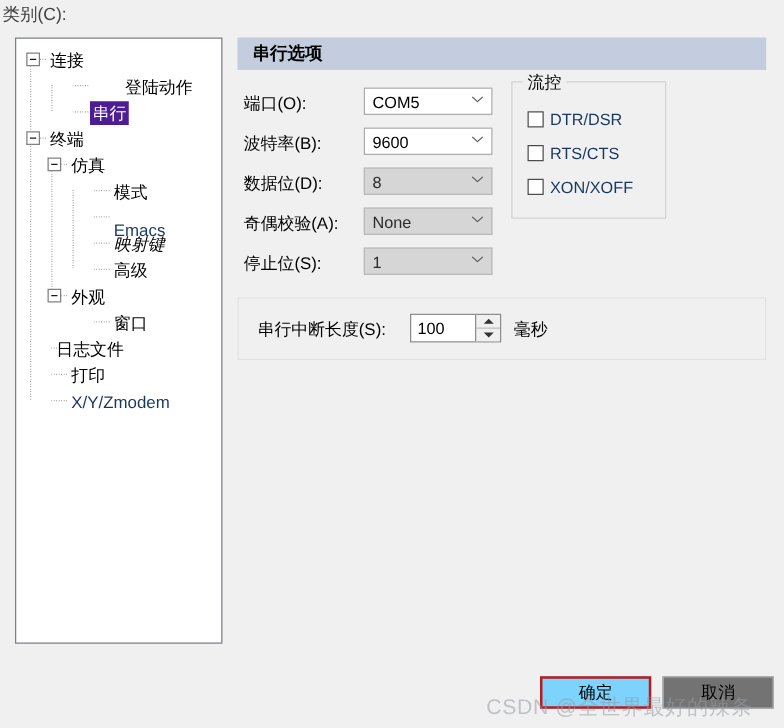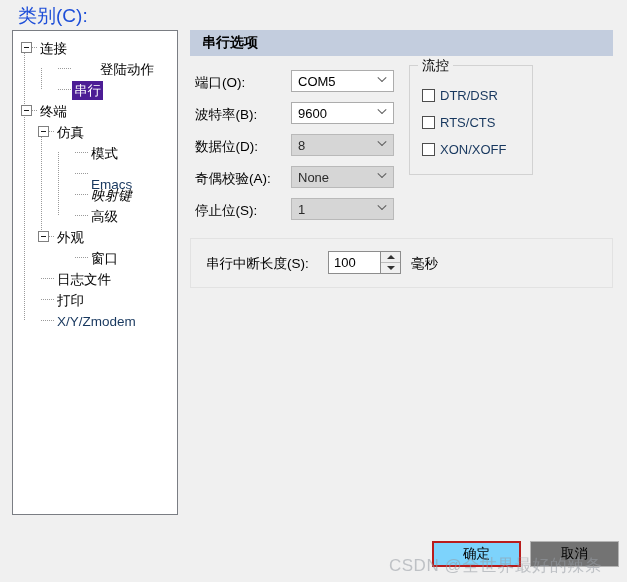--- a/index.html
+++ b/index.html
@@ -7,22 +7,22 @@
     width:627px;height:582px;
     background:#f0f0f0;
     font-family:"Liberation Sans","DejaVu Sans",sans-serif;
     font-size:13px;color:#000;
     position:relative;overflow:hidden;
     -webkit-font-smoothing:none;
   }
 
   
   #category-label{
-    position:absolute;left:18px;top:3px;
-    font-size:19px;color:#1d4ed8;white-space:nowrap;
+    position:absolute;left:2px;top:3px;
+    font-size:14px;color:#404040;white-space:nowrap;
   }
   #tree-panel{
     position:absolute;left:12px;top:30px;
     width:166px;height:485px;
     background:#ffffff;
     border:1px solid #7a7d83;
     box-sizing:border-box;
     overflow:hidden;
   }
   .tree-row{
@@ -249,21 +249,21 @@
     <div class="tree-row" style="top: 27px;"><span class="tree-text" style="margin-left: 85px;">登陆动作</span></div>
     <div class="tree-row selected" style="top: 48px;"><span class="tree-text" style="margin-left: 59px;">串行</span></div>
     <div class="tree-row" style="top: 69px;"><div class="expander" style="left: 8px;"></div><span class="tree-text" style="margin-left: 25px;">终端</span></div>
     <div class="tree-row" style="top: 90px;"><div class="expander" style="left: 25px;"></div><span class="tree-text" style="margin-left: 42px;">仿真</span></div>
     <div class="tree-row" style="top: 111px;"><span class="tree-text" style="margin-left: 76px;">模式</span></div>
     <div class="tree-row" style="top: 132px; margin-top: 10px;"><span class="tree-text link" style="margin-left: 76px;">Emacs</span></div>
     <div class="tree-row" style="top: 153px;"><span class="tree-text" style="margin-left: 76px; font-style: italic;">映射键</span></div>
     <div class="tree-row" style="top: 174px;"><span class="tree-text" style="margin-left: 76px;">高级</span></div>
     <div class="tree-row" style="top: 195px;"><div class="expander" style="left: 25px;"></div><span class="tree-text" style="margin-left: 42px;">外观</span></div>
     <div class="tree-row" style="top: 216px;"><span class="tree-text" style="margin-left: 76px;">窗口</span></div>
-    <div class="tree-row" style="top: 237px;"><span class="tree-text" style="margin-left: 42px;">日志文件</span></div>
+    <div class="tree-row" style="top: 237px;"><span class="tree-text" style="margin-left: 30px;">日志文件</span></div>
     <div class="tree-row" style="top: 258px;"><span class="tree-text" style="margin-left: 42px;">打印</span></div>
     <div class="tree-row" style="top: 279px;"><span class="tree-text link" style="margin-left: 42px;">X/Y/Zmodem</span></div>
   </div>
 
 <div id="right-pane">
 
   <div id="pane-header">
     <span>串行选项</span>
   </div>
 

